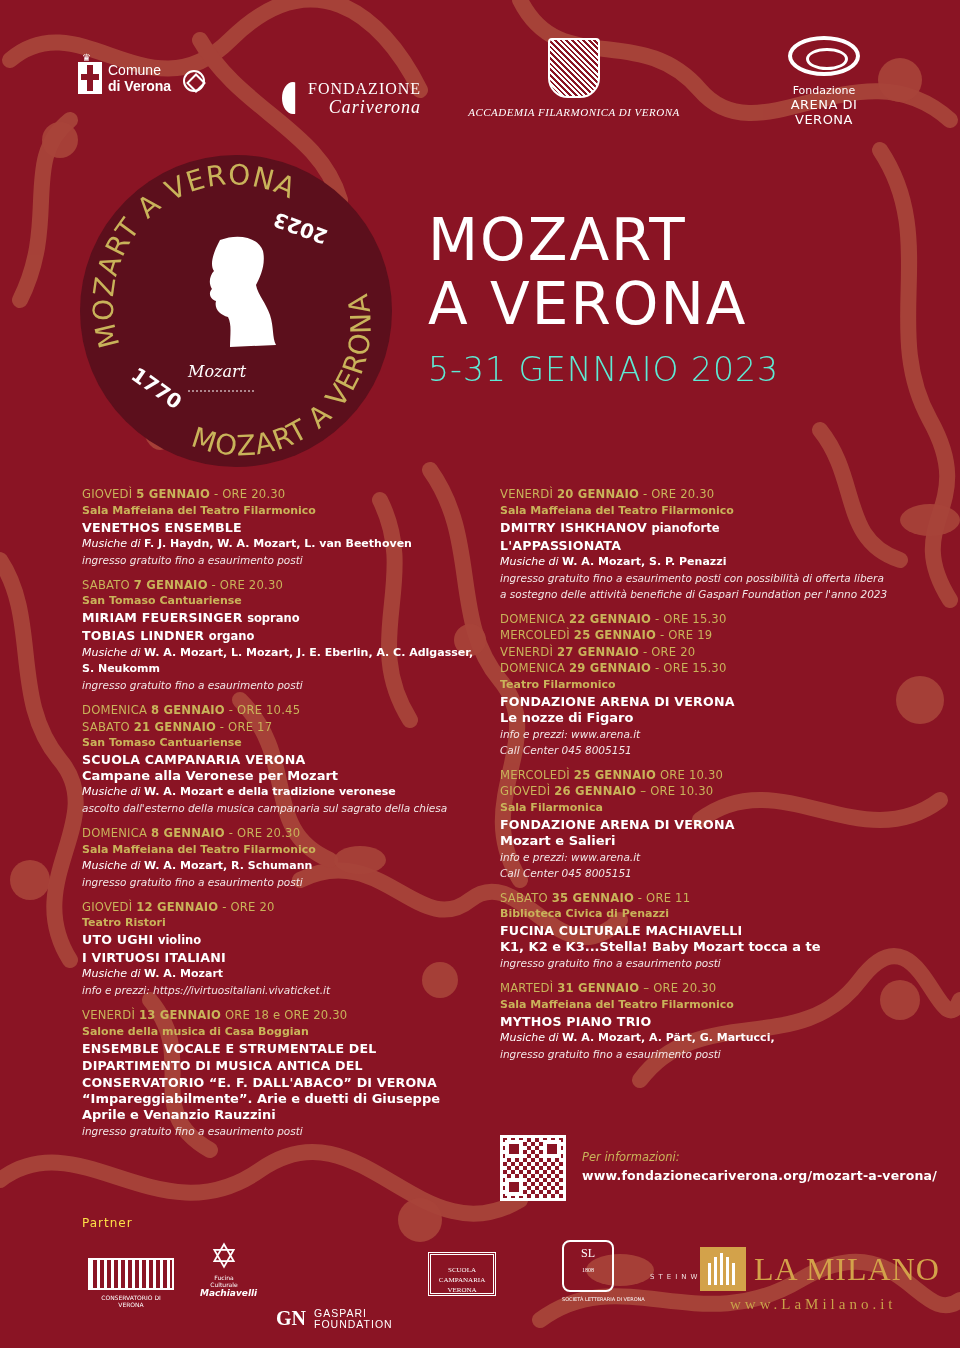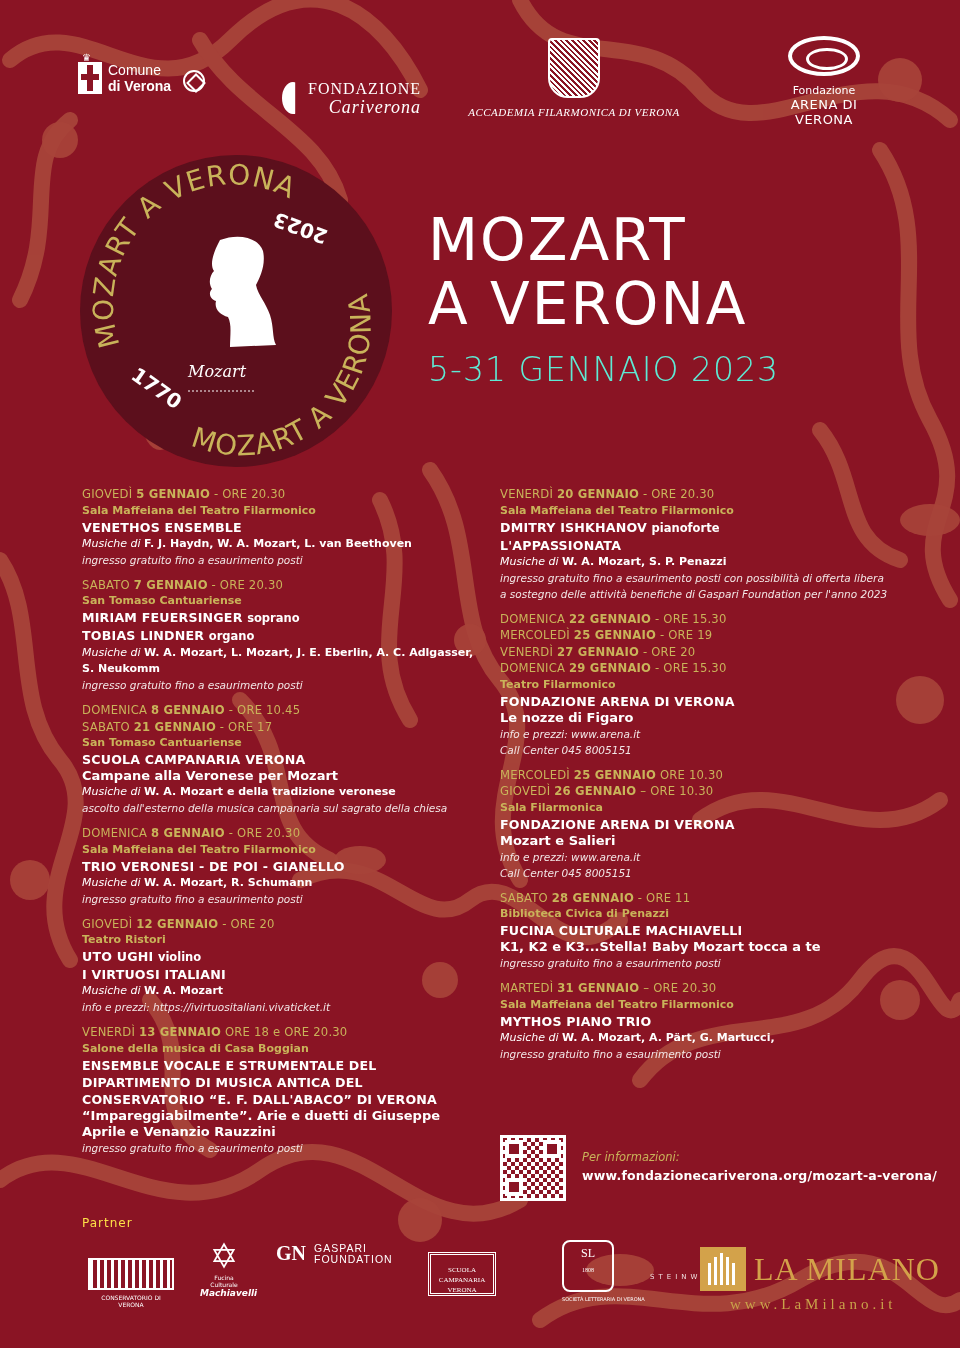--- a/index.html
+++ b/index.html
@@ -74,21 +74,21 @@
   
   .partner-lbl { left: 82px; top: 1216px; font-size: 12px; color: #fde047; letter-spacing: 1px; }
   .pl { position: absolute; color: #fff; text-align: center; }
   .p-cons { left: 88px; top: 1258px; width: 86px; }
   .p-cons .bldg { height: 32px; border: 2px solid #fff; background: repeating-linear-gradient(90deg, #fff 0 3px, #8a1424 3px 7px); }
   .p-cons .t { font-size: 6px; margin-top: 4px; line-height: 7px; }
   .p-fuc { left: 200px; top: 1238px; width: 48px; }
   .p-fuc .star { font-size: 34px; line-height: 36px; }
   .p-fuc .t1 { font-size: 6px; }
   .p-fuc .t2 { font-size: 9px; font-weight: bold; font-style: italic; }
-  .p-gas { left: 276px; top: 1242px; display: flex; align-items: center; gap: 8px; }
+  .p-gas { left: 276px; top: 1307px; display: flex; align-items: center; gap: 8px; }
   .p-gas .gn { font-family: "Liberation Serif", serif; font-size: 20px; font-weight: bold; }
   .p-gas .t { font-family: "Liberation Sans", sans-serif; font-size: 10.5px; line-height: 11px; text-align: left; letter-spacing: 1px; }
   .p-scuola { left: 428px; top: 1252px; width: 68px; height: 44px; border: 3px double #fff; font-family: "Liberation Serif", serif; font-size: 7px; padding-top: 10px; line-height: 10px; }
   .p-sl { left: 562px; top: 1240px; width: 52px; }
   .p-sl .book { height: 52px; border: 2px solid #fff; border-radius: 8px; font-family: "Liberation Serif", serif; font-size: 12px; padding-top: 4px; }
   .p-sl .t { font-size: 5px; margin-top: 4px; white-space: nowrap; }
   .p-stein { left: 650px; top: 1273px; font-size: 7px; letter-spacing: 4px; color: #f0e0e0; }
   .lamilano { left: 700px; top: 1247px; display: flex; align-items: center; }
   .lamilano .box { width: 46px; height: 44px; background: #d3a24a; position: relative; }
   .lamilano .box i { position: absolute; bottom: 6px; width: 3px; background: #fff; }
@@ -216,21 +216,20 @@
       <div class="date-line"><span>SABATO</span> <b>21 GENNAIO</b> <span>- ORE 17</span></div>
       <div class="venue">San Tomaso Cantuariense</div>
       <div class="perf"><span>SCUOLA CAMPANARIA VERONA</span></div>
       <div class="sub">Campane alla Veronese per Mozart</div>
       <div class="music"><i>Musiche di</i> <b>W. A. Mozart e della tradizione veronese</b></div>
       <div class="note">ascolto dall'esterno della musica campanaria sul sagrato della chiesa</div>
     </div>
     <div class="ev">
       <div class="date-line"><span>DOMENICA</span> <b>8 GENNAIO</b> <span>- ORE 20.30</span></div>
       <div class="venue">Sala Maffeiana del Teatro Filarmonico</div>
-      <div class="perf"><span>TRIO VERONESI - DE POI - GIANELLO</span></div>
       <div class="music"><i>Musiche di</i> <b>W. A. Mozart, R. Schumann</b></div>
       <div class="note">ingresso gratuito fino a esaurimento posti</div>
     </div>
     <div class="ev">
       <div class="date-line"><span>GIOVEDÌ</span> <b>12 GENNAIO</b> <span>- ORE 20</span></div>
       <div class="venue">Teatro Ristori</div>
       <div class="perf"><span>UTO UGHI</span> <span class="role">violino</span></div>
       <div class="perf"><span>I VIRTUOSI ITALIANI</span></div>
       <div class="music"><i>Musiche di</i> <b>W. A. Mozart</b></div>
       <div class="note">info e prezzi: https://ivirtuositaliani.vivaticket.it</div>
@@ -266,21 +265,21 @@
     <div class="ev">
       <div class="date-line"><span>MERCOLEDÌ</span> <b>25 GENNAIO</b> <span>ORE 10.30</span></div>
       <div class="date-line"><span>GIOVEDÌ</span> <b>26 GENNAIO</b> <span>– ORE 10.30</span></div>
       <div class="venue">Sala Filarmonica</div>
       <div class="perf"><span>FONDAZIONE ARENA DI VERONA</span></div>
       <div class="sub">Mozart e Salieri</div>
       <div class="note">info e prezzi: www.arena.it</div>
       <div class="note">Call Center 045 8005151</div>
     </div>
     <div class="ev">
-      <div class="date-line"><span>SABATO</span> <b>28 GENNAIO</b> <span>- ORE 11</span></div>
+      <div class="date-line"><span>SABATO</span> <b>35 GENNAIO</b> <span>- ORE 11</span></div>
       <div class="venue">Biblioteca Civica di Penazzi</div>
       <div class="perf"><span>FUCINA CULTURALE MACHIAVELLI</span></div>
       <div class="sub">K1, K2 e K3...Stella! Baby Mozart tocca a te</div>
       <div class="note">ingresso gratuito fino a esaurimento posti</div>
     </div>
     <div class="ev">
       <div class="date-line"><span>MARTEDÌ</span> <b>31 GENNAIO</b> <span>– ORE 20.30</span></div>
       <div class="venue">Sala Maffeiana del Teatro Filarmonico</div>
       <div class="perf"><span>MYTHOS PIANO TRIO</span></div>
       <div class="music"><i>Musiche di</i> <b>W. A. Mozart, A. Pärt, G. Martucci,</b></div>

